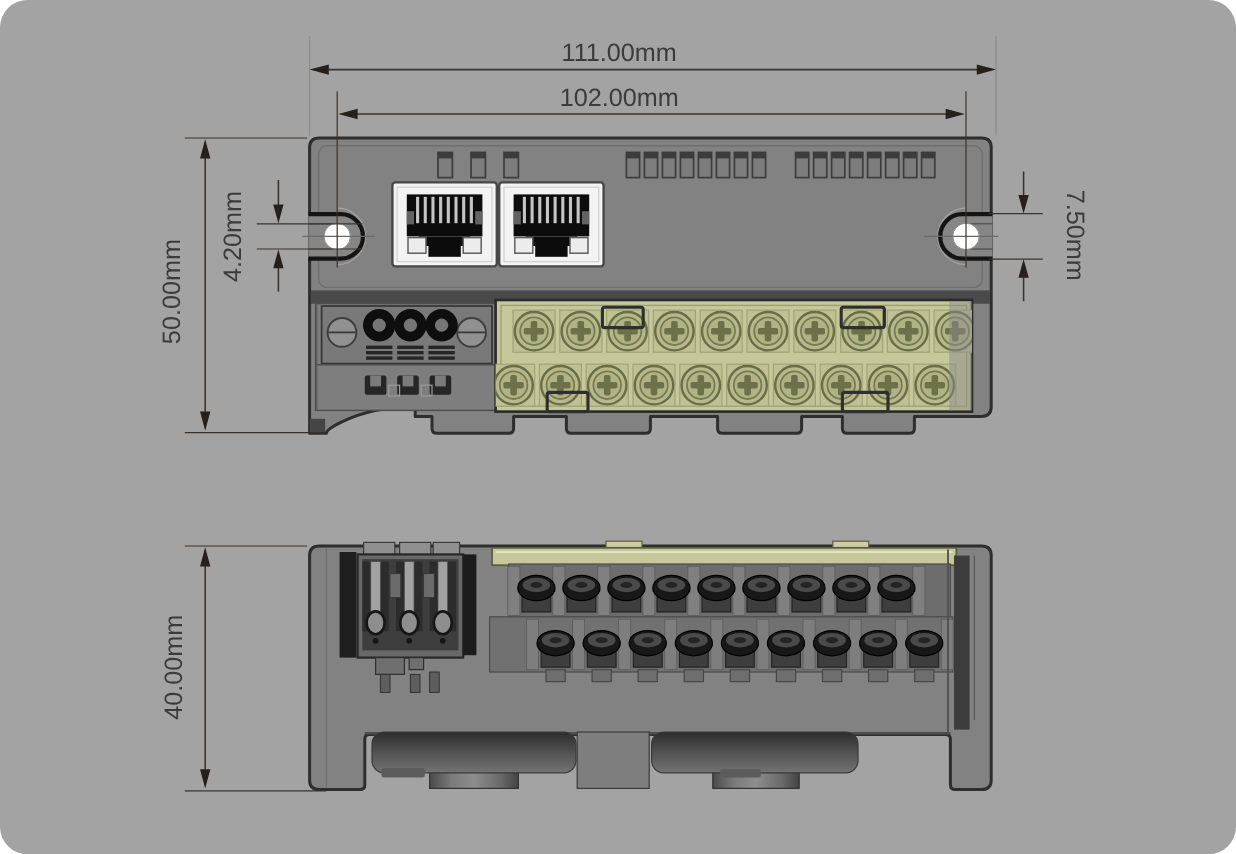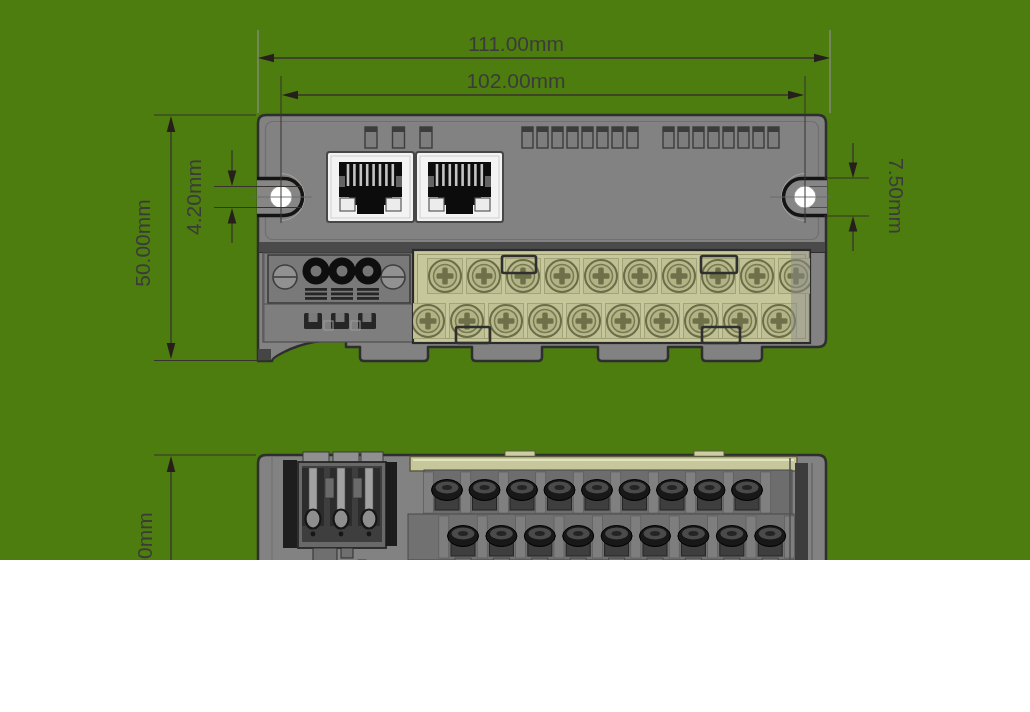--- a/index.html
+++ b/index.html
@@ -1,17 +1,17 @@
 <!DOCTYPE html>
 <html><head>
 <meta charset="utf-8">
 <style>
   html,body{margin:0;padding:0;background:#ffffff;}
-  .stage{position:relative;width:1030px;height:560px;background:#4d7c0f;overflow:hidden;
-         font-family:"Liberation Sans",sans-serif;}
+  .stage{position:relative;width:1030px;height:712px;background:#a3a3a3;overflow:hidden;
+         font-family:"Liberation Sans",sans-serif;border-radius:23px;}
   svg text{font-family:"Liberation Sans",sans-serif;font-size:21px;fill:#3b3b3b;}
 </style>
 </head>
 <body>
 
 <div class="stage">
 <svg width="1030" height="712" viewBox="0 0 1030 712">
   <defs>
     <linearGradient id="footGrad" x1="0" y1="0" x2="0" y2="1">
       <stop offset="0" stop-color="#2d2d2d"></stop>

